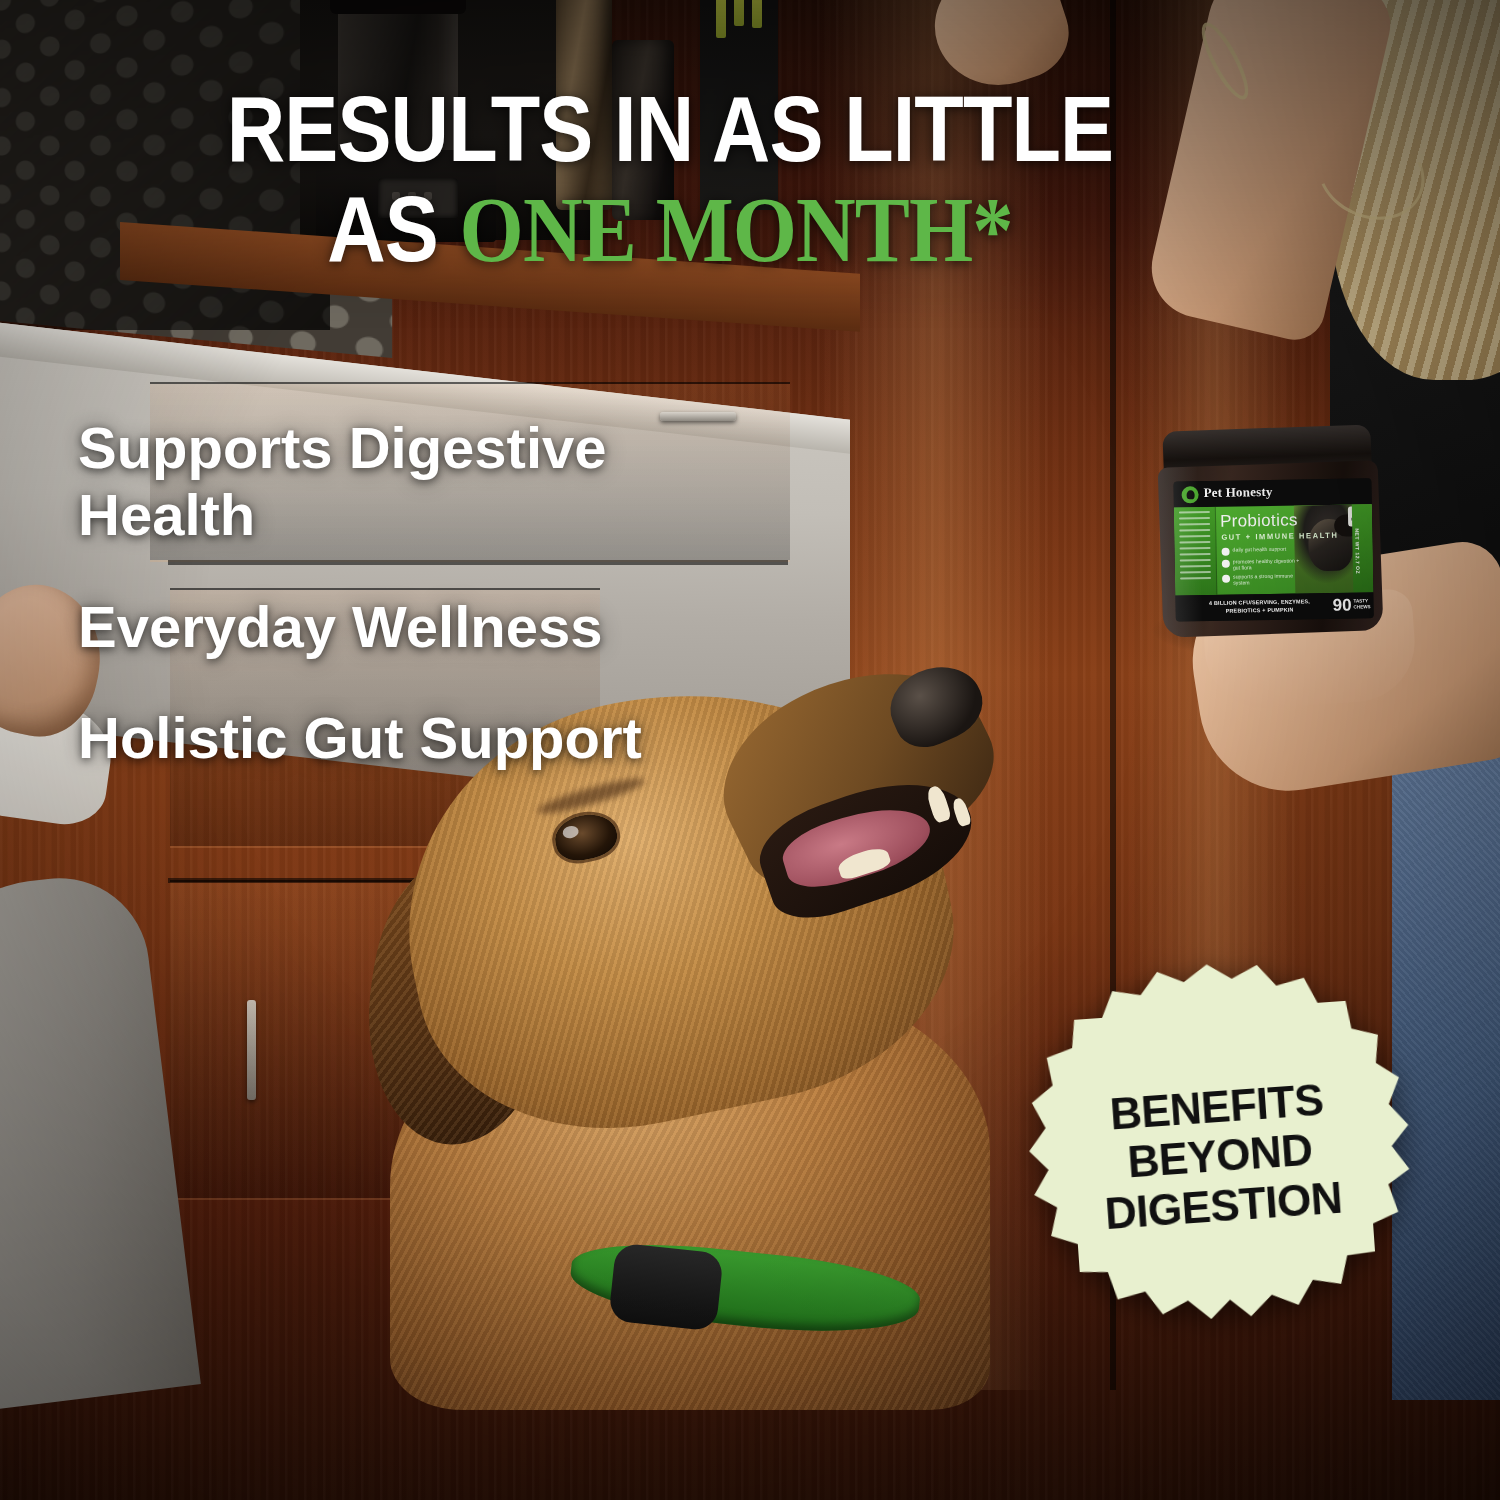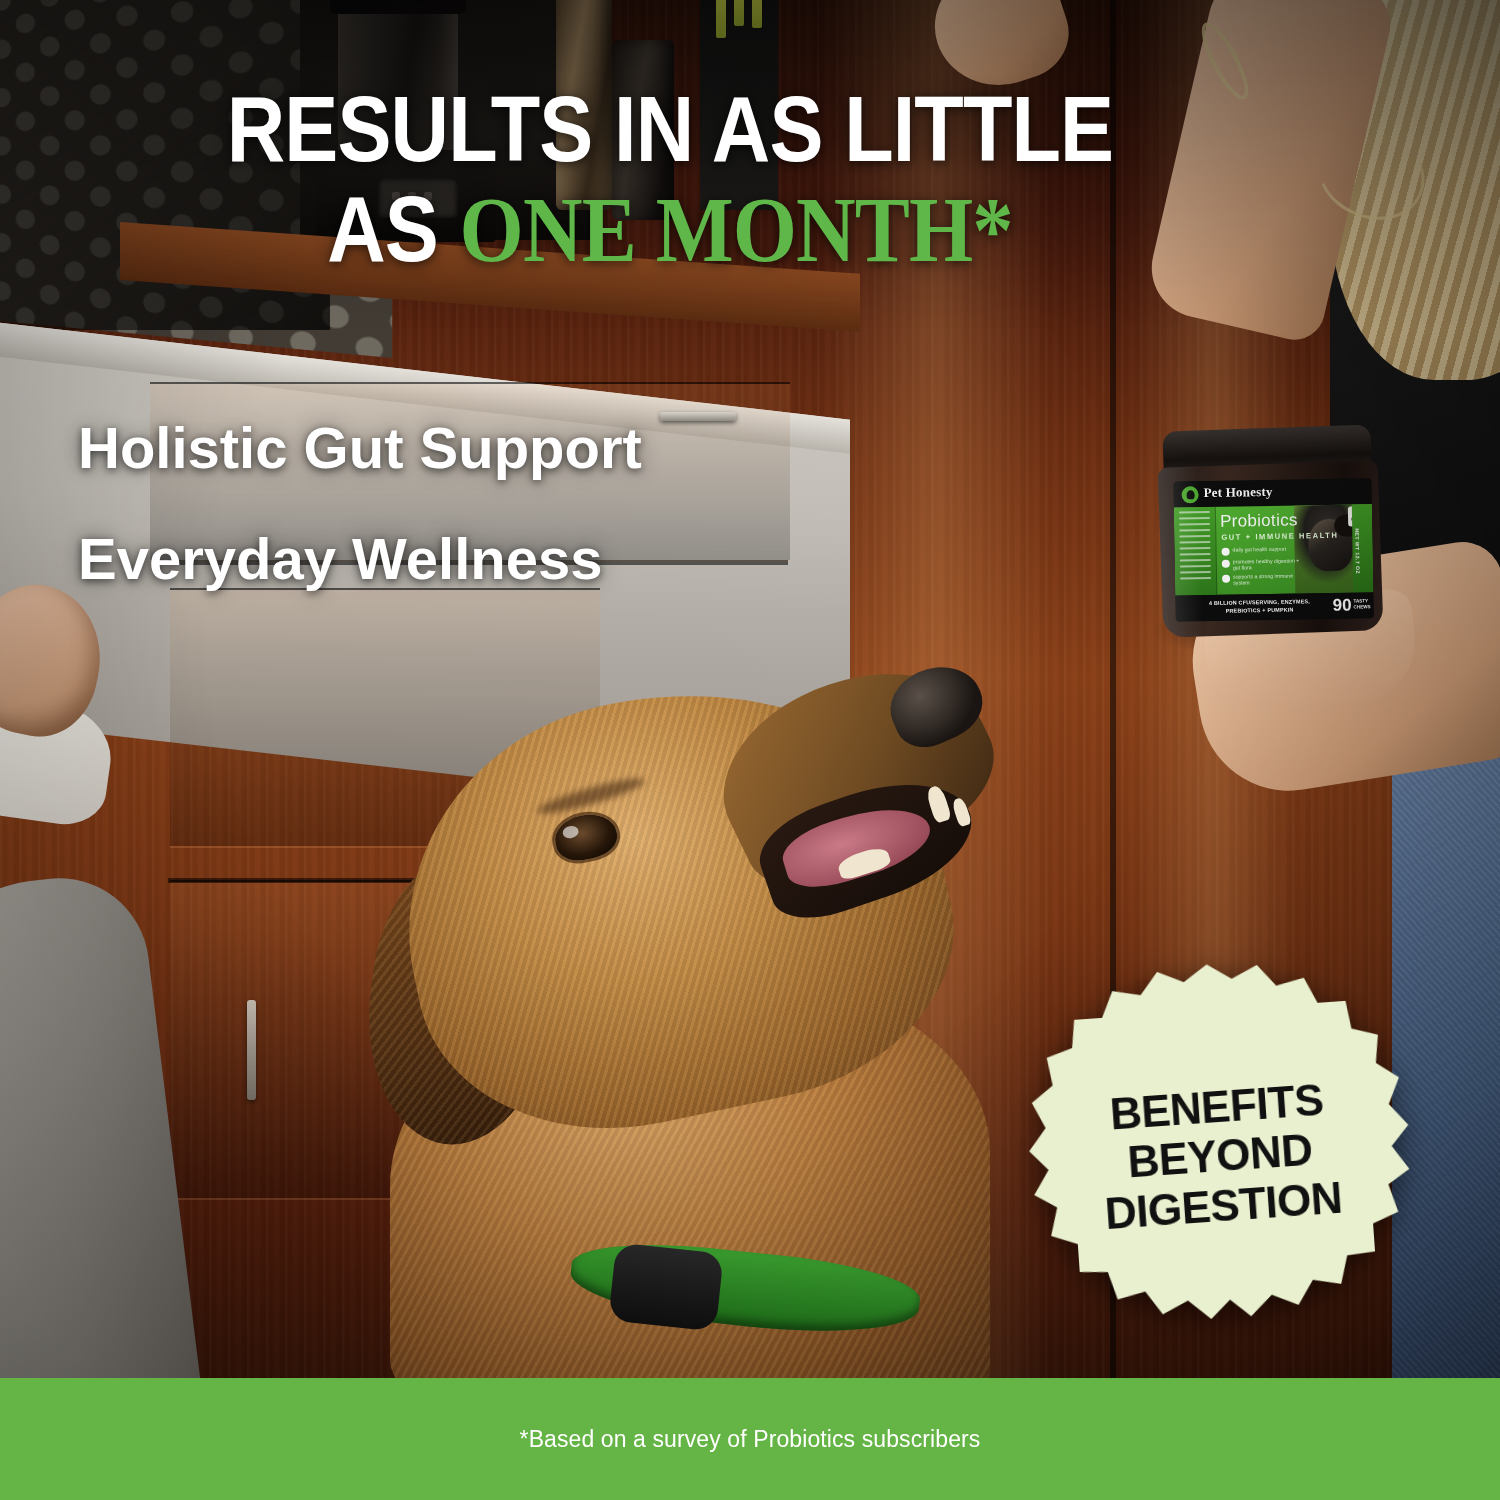--- a/index.html
+++ b/index.html
@@ -570,36 +570,34 @@
 
     <div class="vignette"></div>
   </div>
 
   <div class="headline">
     <span class="l1">RESULTS IN AS LITTLE</span>
     <span class="l2"><span>AS </span><span class="hl-green">ONE MONTH*</span></span>
   </div>
 
   <div class="benefits">
+    <div class="benefit">Supports Digestive Health</div>
+    <div class="benefit">Everyday Wellness</div>
     <div class="benefit">Holistic Gut Support</div>
-    <div class="benefit">Everyday Wellness</div>
   </div>
 
   <div class="badge">
     <svg viewBox="0 0 200 200">
       <path fill="#E8F0CF" d="
         M100 4 L112 12 L125 6 L134 17 L148 14 L154 27 L168 27 L170 41 L183 45 L181 59 L192 67 L186 80 L195 91
         L186 101 L194 113 L183 120 L187 134 L174 139 L174 153 L160 154 L156 168 L142 165 L134 177 L121 171
         L110 181 L100 172 L90 181 L79 171 L66 177 L58 165 L44 168 L40 154 L26 153 L26 139 L13 134 L17 120
         L6 113 L14 101 L5 91 L14 80 L8 67 L19 59 L17 45 L30 41 L32 27 L46 27 L52 14 L66 17 L75 6 L88 12 Z"></path>
     </svg>
     <div class="badge-text">
       <span>BENEFITS</span>
       <span>BEYOND</span>
       <span>DIGESTION</span>
     </div>
   </div>
 
-  <div class="footer">
-    <div class="footer-txt">*Based on a survey of Probiotics subscribers</div>
-  </div>
 
 </div>
 
 </body></html>

